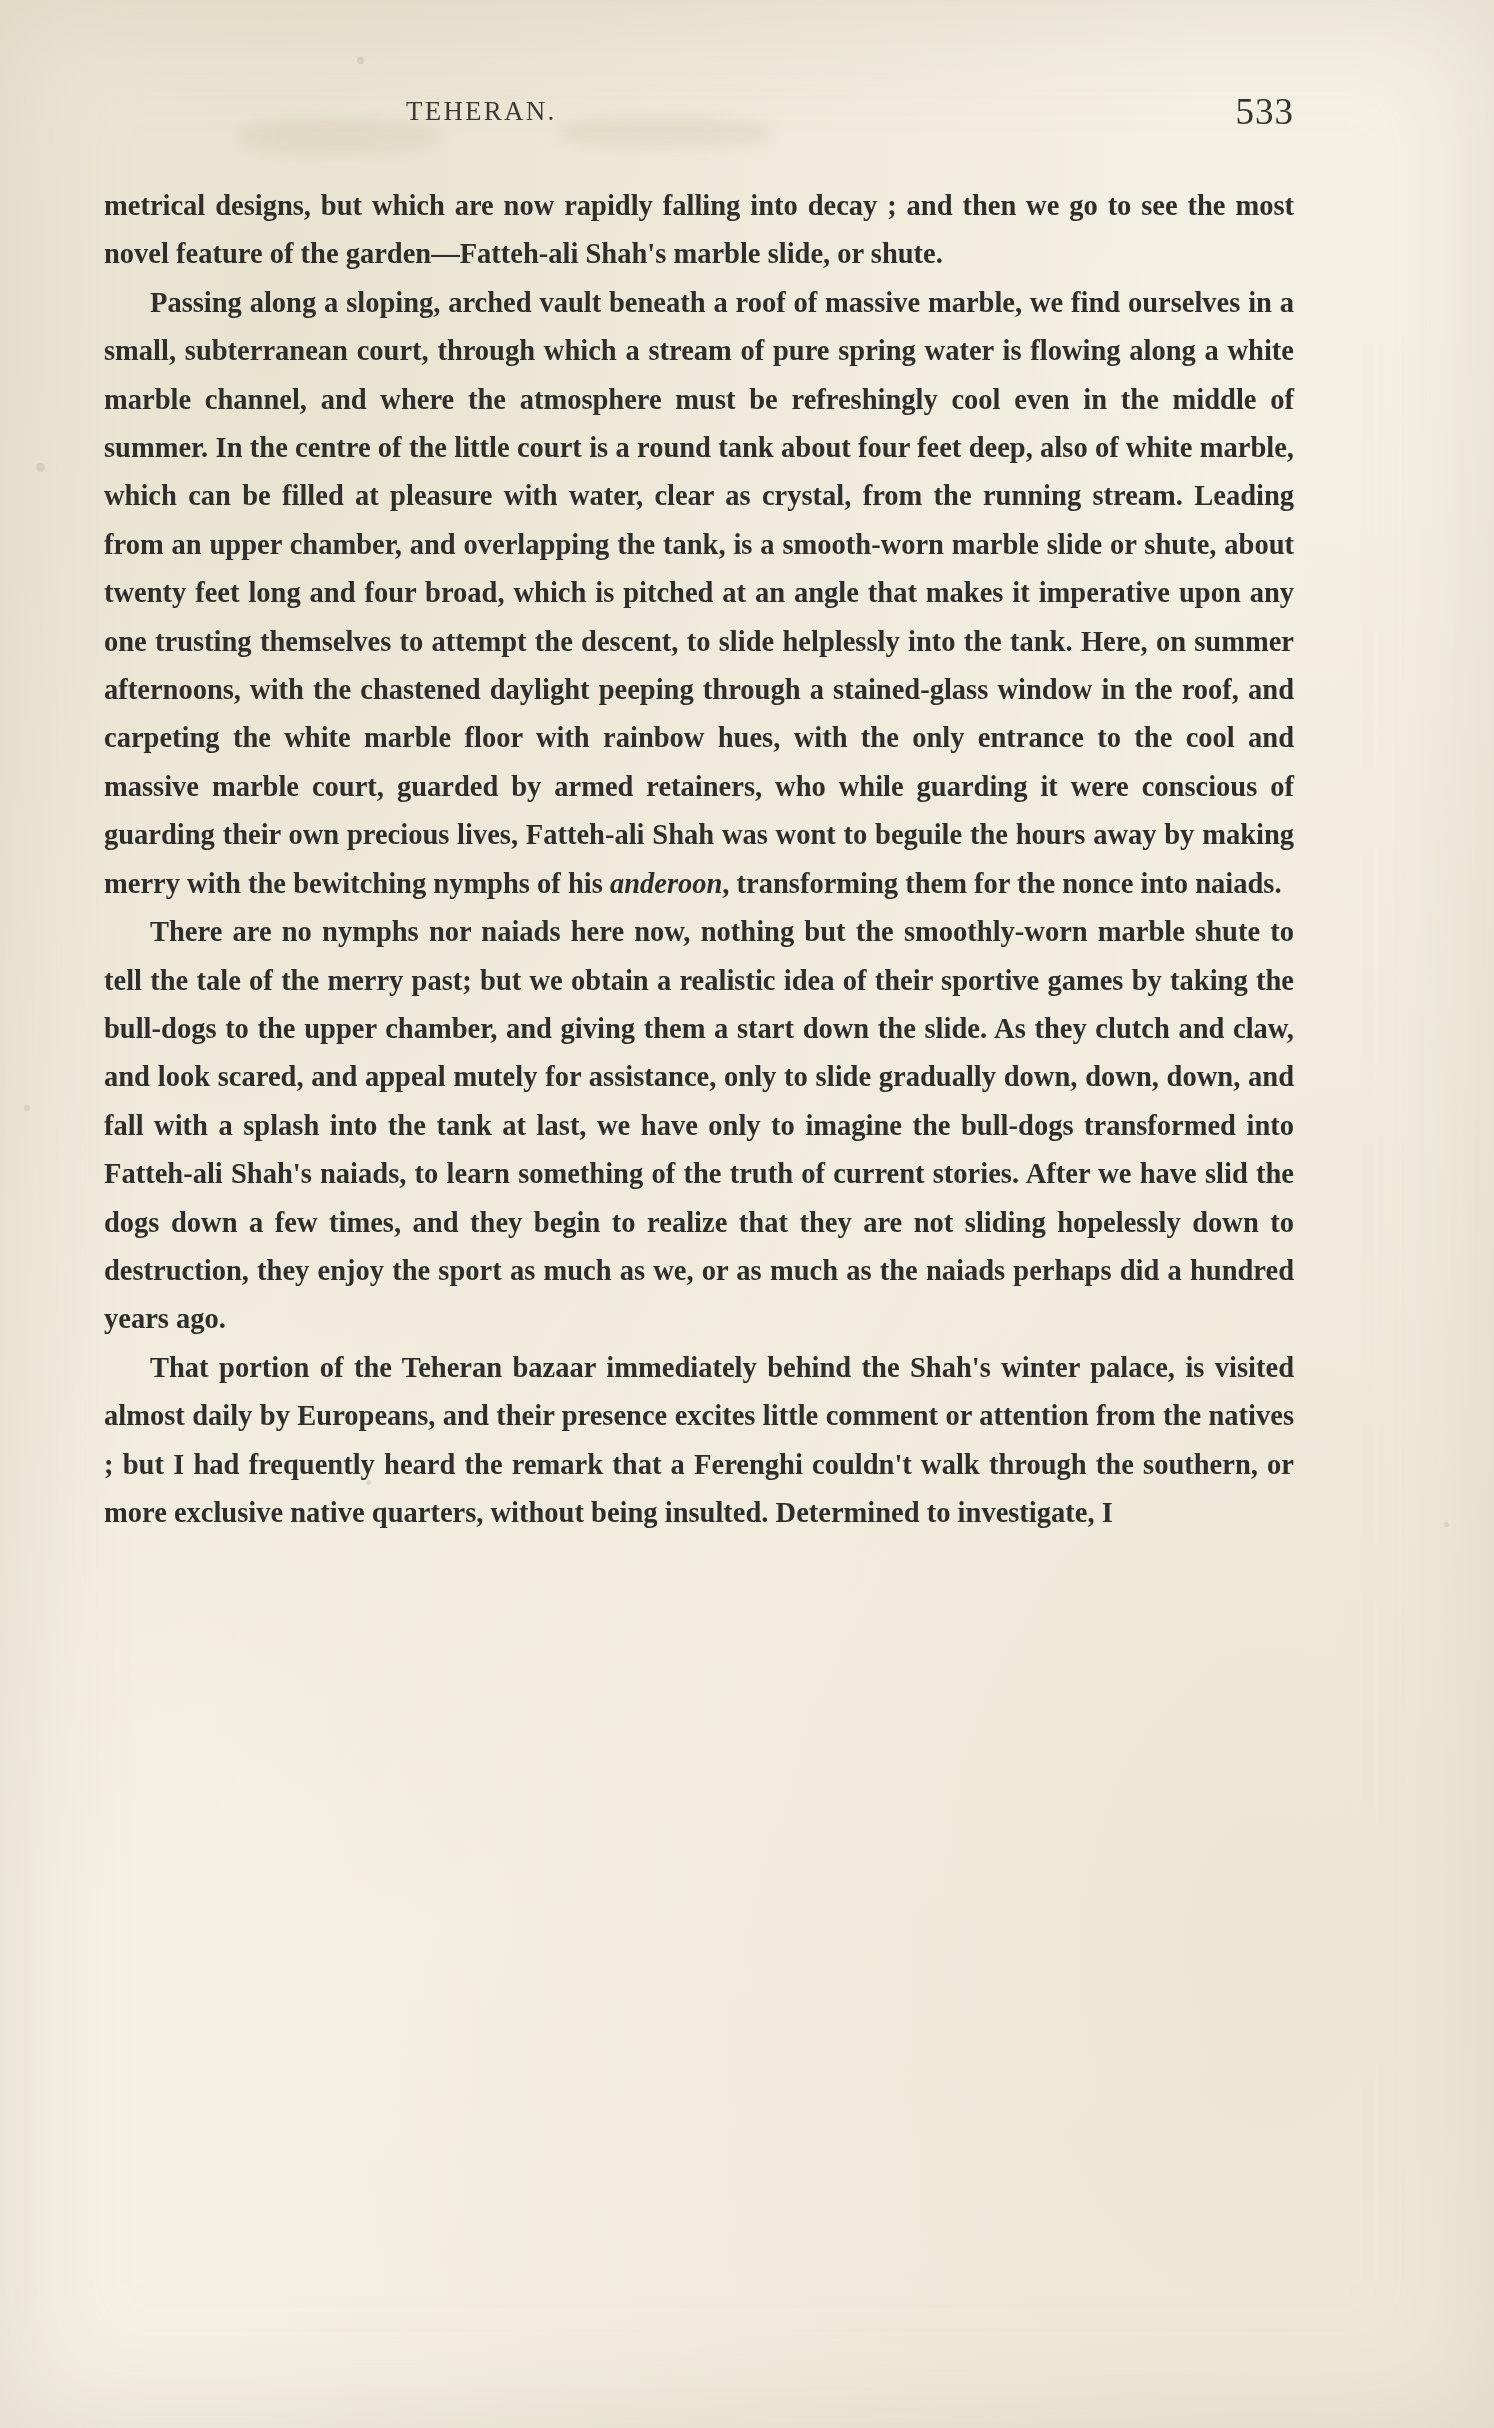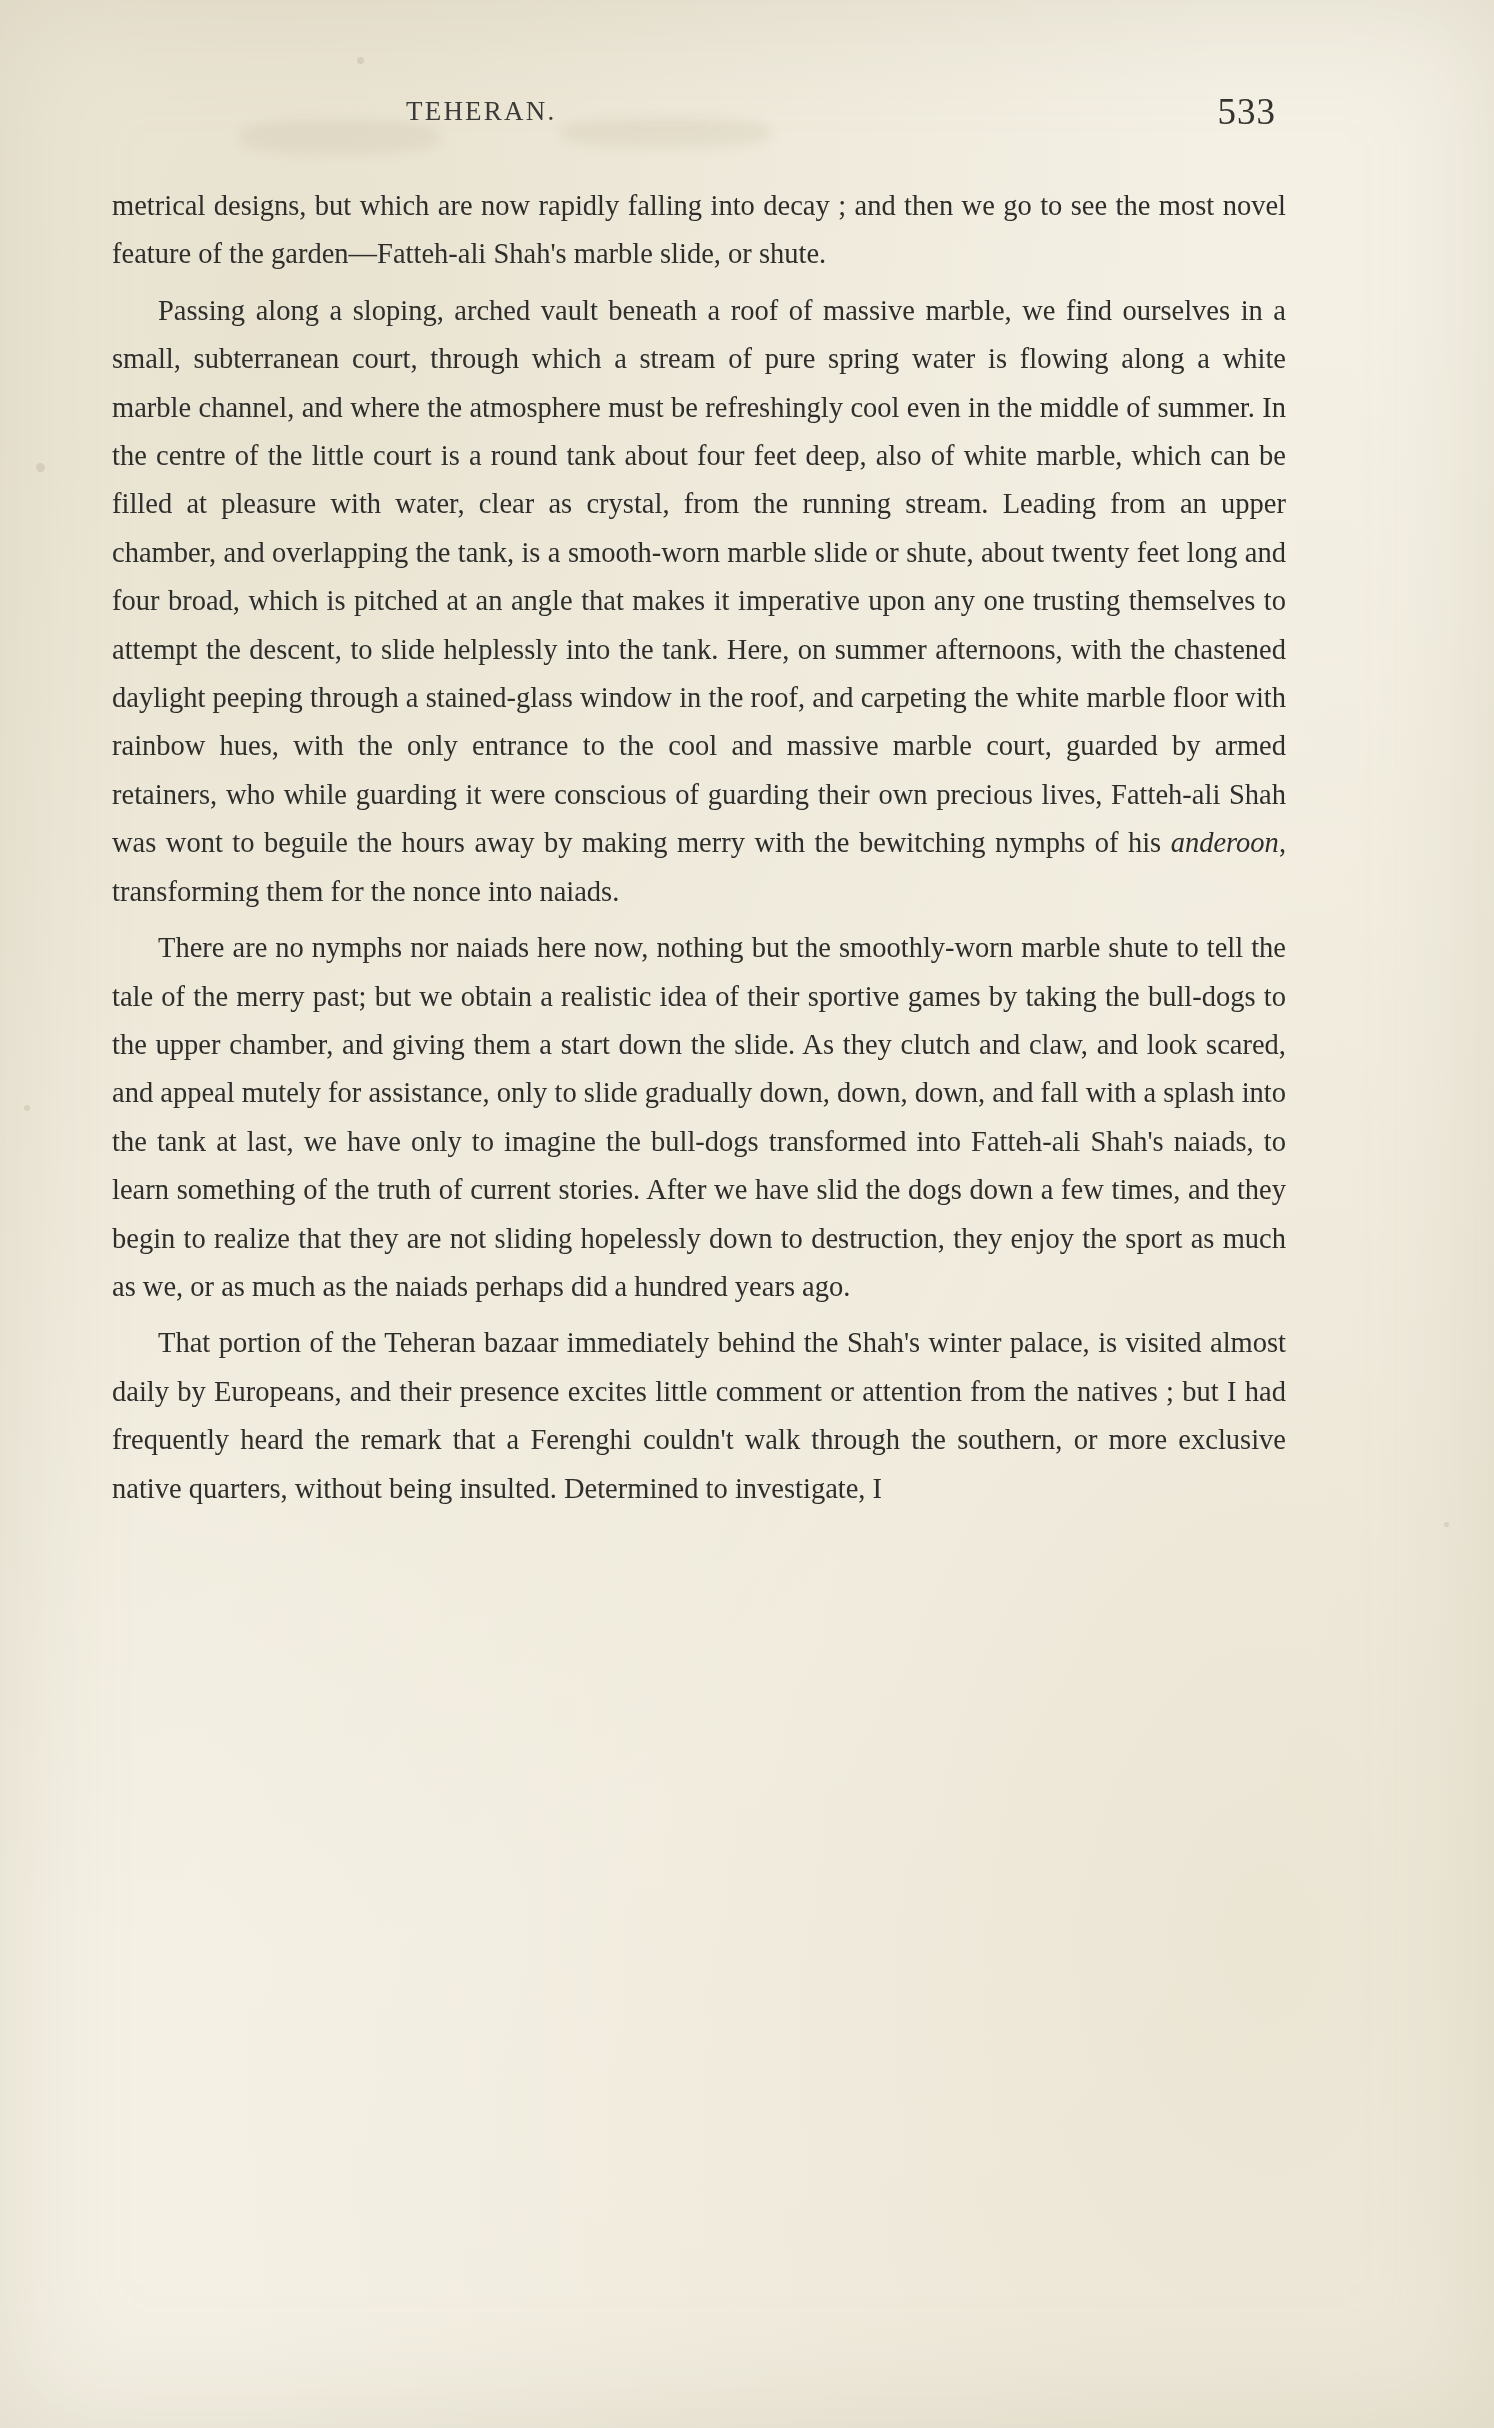--- a/index.html
+++ b/index.html
@@ -45,38 +45,39 @@
     position: absolute;
     left: 302px;
     top: 0;
     font-size: 27px;
     letter-spacing: 2.2px;
     color: #3a3a38;
     font-family: "Liberation Serif", serif;
   }
   .page-number {
     position: absolute;
-    right: 18px;
+    right: 0;
     top: -6px;
     font-size: 37px;
     color: #33332f;
     letter-spacing: 1px;
   }
   .body-text {
     margin-top: 26px;
     font-size: 28.5px;
     line-height: 48.4px;
     color: #2e2e2c;
     text-align: justify;
   }
   .body-text p {
-    margin: 8px;
+    margin: 0;
     text-indent: 46px;
     text-align: justify;
     text-justify: inter-word;
+    font-weight: bold;
   }
   .body-text p.noindent {
     text-indent: 0;
   }
   .ital {
     font-style: italic;
   }
   
   .smudge {
     position: absolute;

